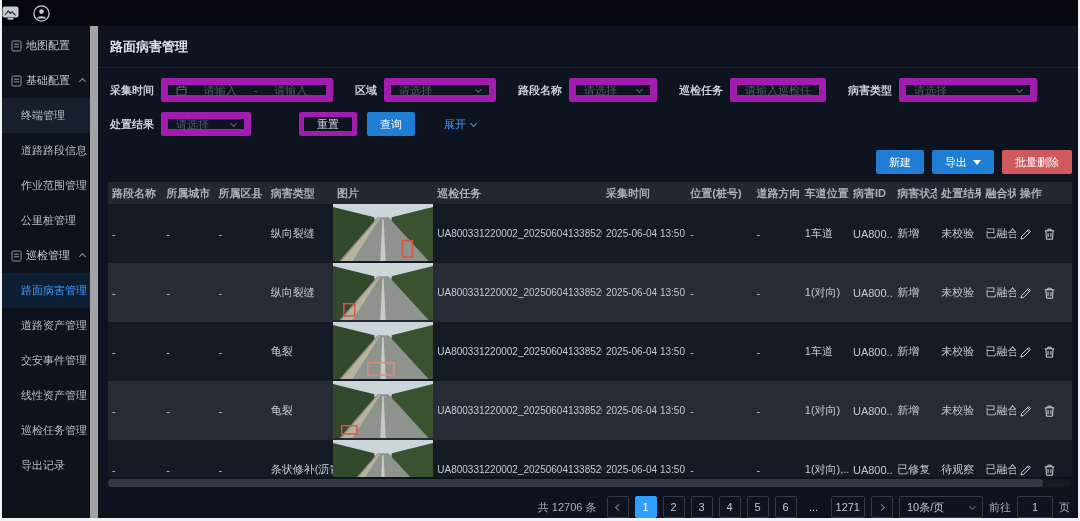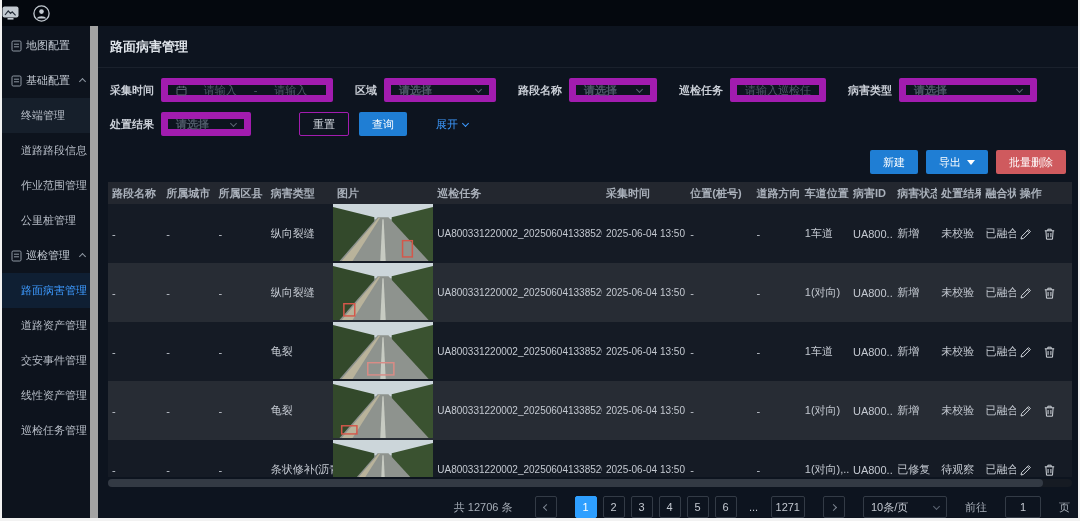--- a/index.html
+++ b/index.html
@@ -30,58 +30,58 @@
   
   .page-title { font-size:13px; font-weight:bold; color:#dfe4ea; padding:12px 0 11px 12px; border-bottom:1px solid #1a212c; }
 
   
   .filters { padding:10px 8px 2px 12px; font-size:11px; }
   .f-row { display:flex; align-items:center; margin-bottom:10px; flex-wrap:nowrap; }
   .f-item { display:flex; align-items:center; margin-right:22px; }
   .f-label { font-weight:bold; color:#c9ced6; margin-right:7px; white-space:nowrap; }
   .f-control { height:24px; border:7px solid #a21caf; border-radius:2px; display:flex; align-items:center; padding:0 8px; color:#4e5a68; background:transparent; cursor:text; }
   .f-control .ph { white-space:nowrap; }
-  .f-select { cursor:pointer; justify-content:space-between;font-weight:bold; }
+  .f-select { cursor:pointer; justify-content:space-between; }
   .date-range { width:172px; gap:6px; }
   .date-range .ph { flex:1; text-align:center; }
   .sel-region { width:112px; }
   .sel-road { width:88px; }
   .inp-task { width:96px; }
   .sel-disease { width:138px; }
   .sel-dispose { width:90px; }
   .f-chev { width:5px; height:5px; border-right:1px solid #5a6472; border-bottom:1px solid #5a6472; transform:rotate(45deg); margin-bottom:2px; flex:none; margin-left:6px; }
   .btn { height:24px; border-radius:2px; font-size:11px; display:inline-flex; align-items:center; justify-content:center; padding:0 13px; cursor:pointer; border:none; color:#fff; white-space:nowrap; }
-  .btn-ghost { background:transparent; border:1px solid #a21caf; color:#d3d8df; margin-left:26px; }
+  .btn-ghost { background:transparent; border:5px solid #a21caf; color:#d3d8df; margin-left:26px; }
   .btn-primary { background:#1f7ed4; margin-left:10px; }
   .expand-link { color:#3d9aff; margin-left:29px; display:inline-flex; align-items:center; gap:5px; cursor:pointer; }
   .expand-link .f-chev { border-color:#3d9aff; margin-left:0; }
 
   
-  .actions { display:flex; justify-content:flex-end; gap:8px; padding:2px 12px 8px 0; }
+  .actions { display:flex; justify-content:flex-end; gap:8px; padding:2px 6px 8px 0; }
   .btn-danger { background:#cf5a5e; }
   .caret-down { width:0; height:0; border-left:4px solid transparent; border-right:4px solid transparent; border-top:5px solid #fff; margin-left:6px; }
 
   
   .table-clip { height:313px; overflow:hidden; margin:0 6px 0 10px; }
   table { width:100%; border-collapse:collapse; table-layout:fixed; font-size:11px; }
   th { background:#23272f; color:#a9b0ba; font-weight:bold; height:22px; text-align:left; padding:0 4px; white-space:nowrap; overflow:hidden; font-size:11px; }
   td { height:57px; color:#c3c8d0; padding:0 4px; white-space:nowrap; overflow:hidden; }
   tr.odd td { background:#151b25; }
   tr.even td { background:#272c34; }
   td.img-cell { padding:0; }
   td.small-text { font-size:10px; }
   .ops { display:flex; gap:12px; align-items:center; }
   .op-ic { cursor:pointer; display:inline-flex; }
 
   
   .hscroll { height:8px; margin:2px 6px 0 10px; background:#161b23; border-radius:4px; }
   .hscroll .thumb { height:8px; width:97%; background:#333a44; border-radius:4px; cursor:grab; }
 
   
-  .pagination { display:flex; justify-content:flex-end; align-items:center; gap:18px; padding:9px 8px 0 0; font-size:11px; color:#a7aeb8;border-radius:9px; }
+  .pagination { display:flex; justify-content:flex-end; align-items:center; gap:6px; padding:9px 8px 0 0; font-size:11px; color:#a7aeb8;border-radius:9px; }
   .pg-total { margin-right:4px; color:#a7aeb8; }
   .pg-btn { min-width:22px; height:22px; border:1px solid #333b46; border-radius:2px; display:flex; align-items:center; justify-content:center; color:#c3c8d0; cursor:pointer; padding:0 4px; background:transparent; }
   .pg-btn.active { background:#2e9fff; border-color:#2e9fff; color:#fff; }
   .pg-ellipsis { border:none; }
   .pg-arrow { width:5px; height:5px; border-right:1px solid #7c8591; border-bottom:1px solid #7c8591; }
   .pg-arrow.left { transform:rotate(135deg); margin-left:2px; }
   .pg-arrow.right { transform:rotate(-45deg); margin-right:2px; }
   .pg-size { width:84px; height:22px; border:1px solid #333b46; border-radius:2px; display:flex; align-items:center; justify-content:space-between; padding:0 7px; color:#c3c8d0; cursor:pointer; }
   .pg-size .f-chev { margin-left:0; }
   .pg-goto-input { width:36px; height:22px; border:1px solid #333b46; border-radius:2px; background:transparent; color:#c3c8d0; text-align:center; font-size:11px; }
@@ -144,20 +144,21 @@
             </svg>
           </span>
           <span class="sb-label">巡检管理</span>
           <span class="chev up"></span>
         </div>
         <div class="sb-sub active">路面病害管理</div>
         <div class="sb-sub">道路资产管理</div>
         <div class="sb-sub">交安事件管理</div>
         <div class="sb-sub">线性资产管理</div>
         <div class="sb-sub">巡检任务管理</div>
+        <div class="sb-sub">导出记录</div>
       </aside>
 
     <main class="main">
       <div class="page-title">路面病害管理</div>
 
       <div class="filters">
         <div class="f-row">
           <div class="f-item">
             <span class="f-label">采集时间</span>
             <div class="f-control date-range">

